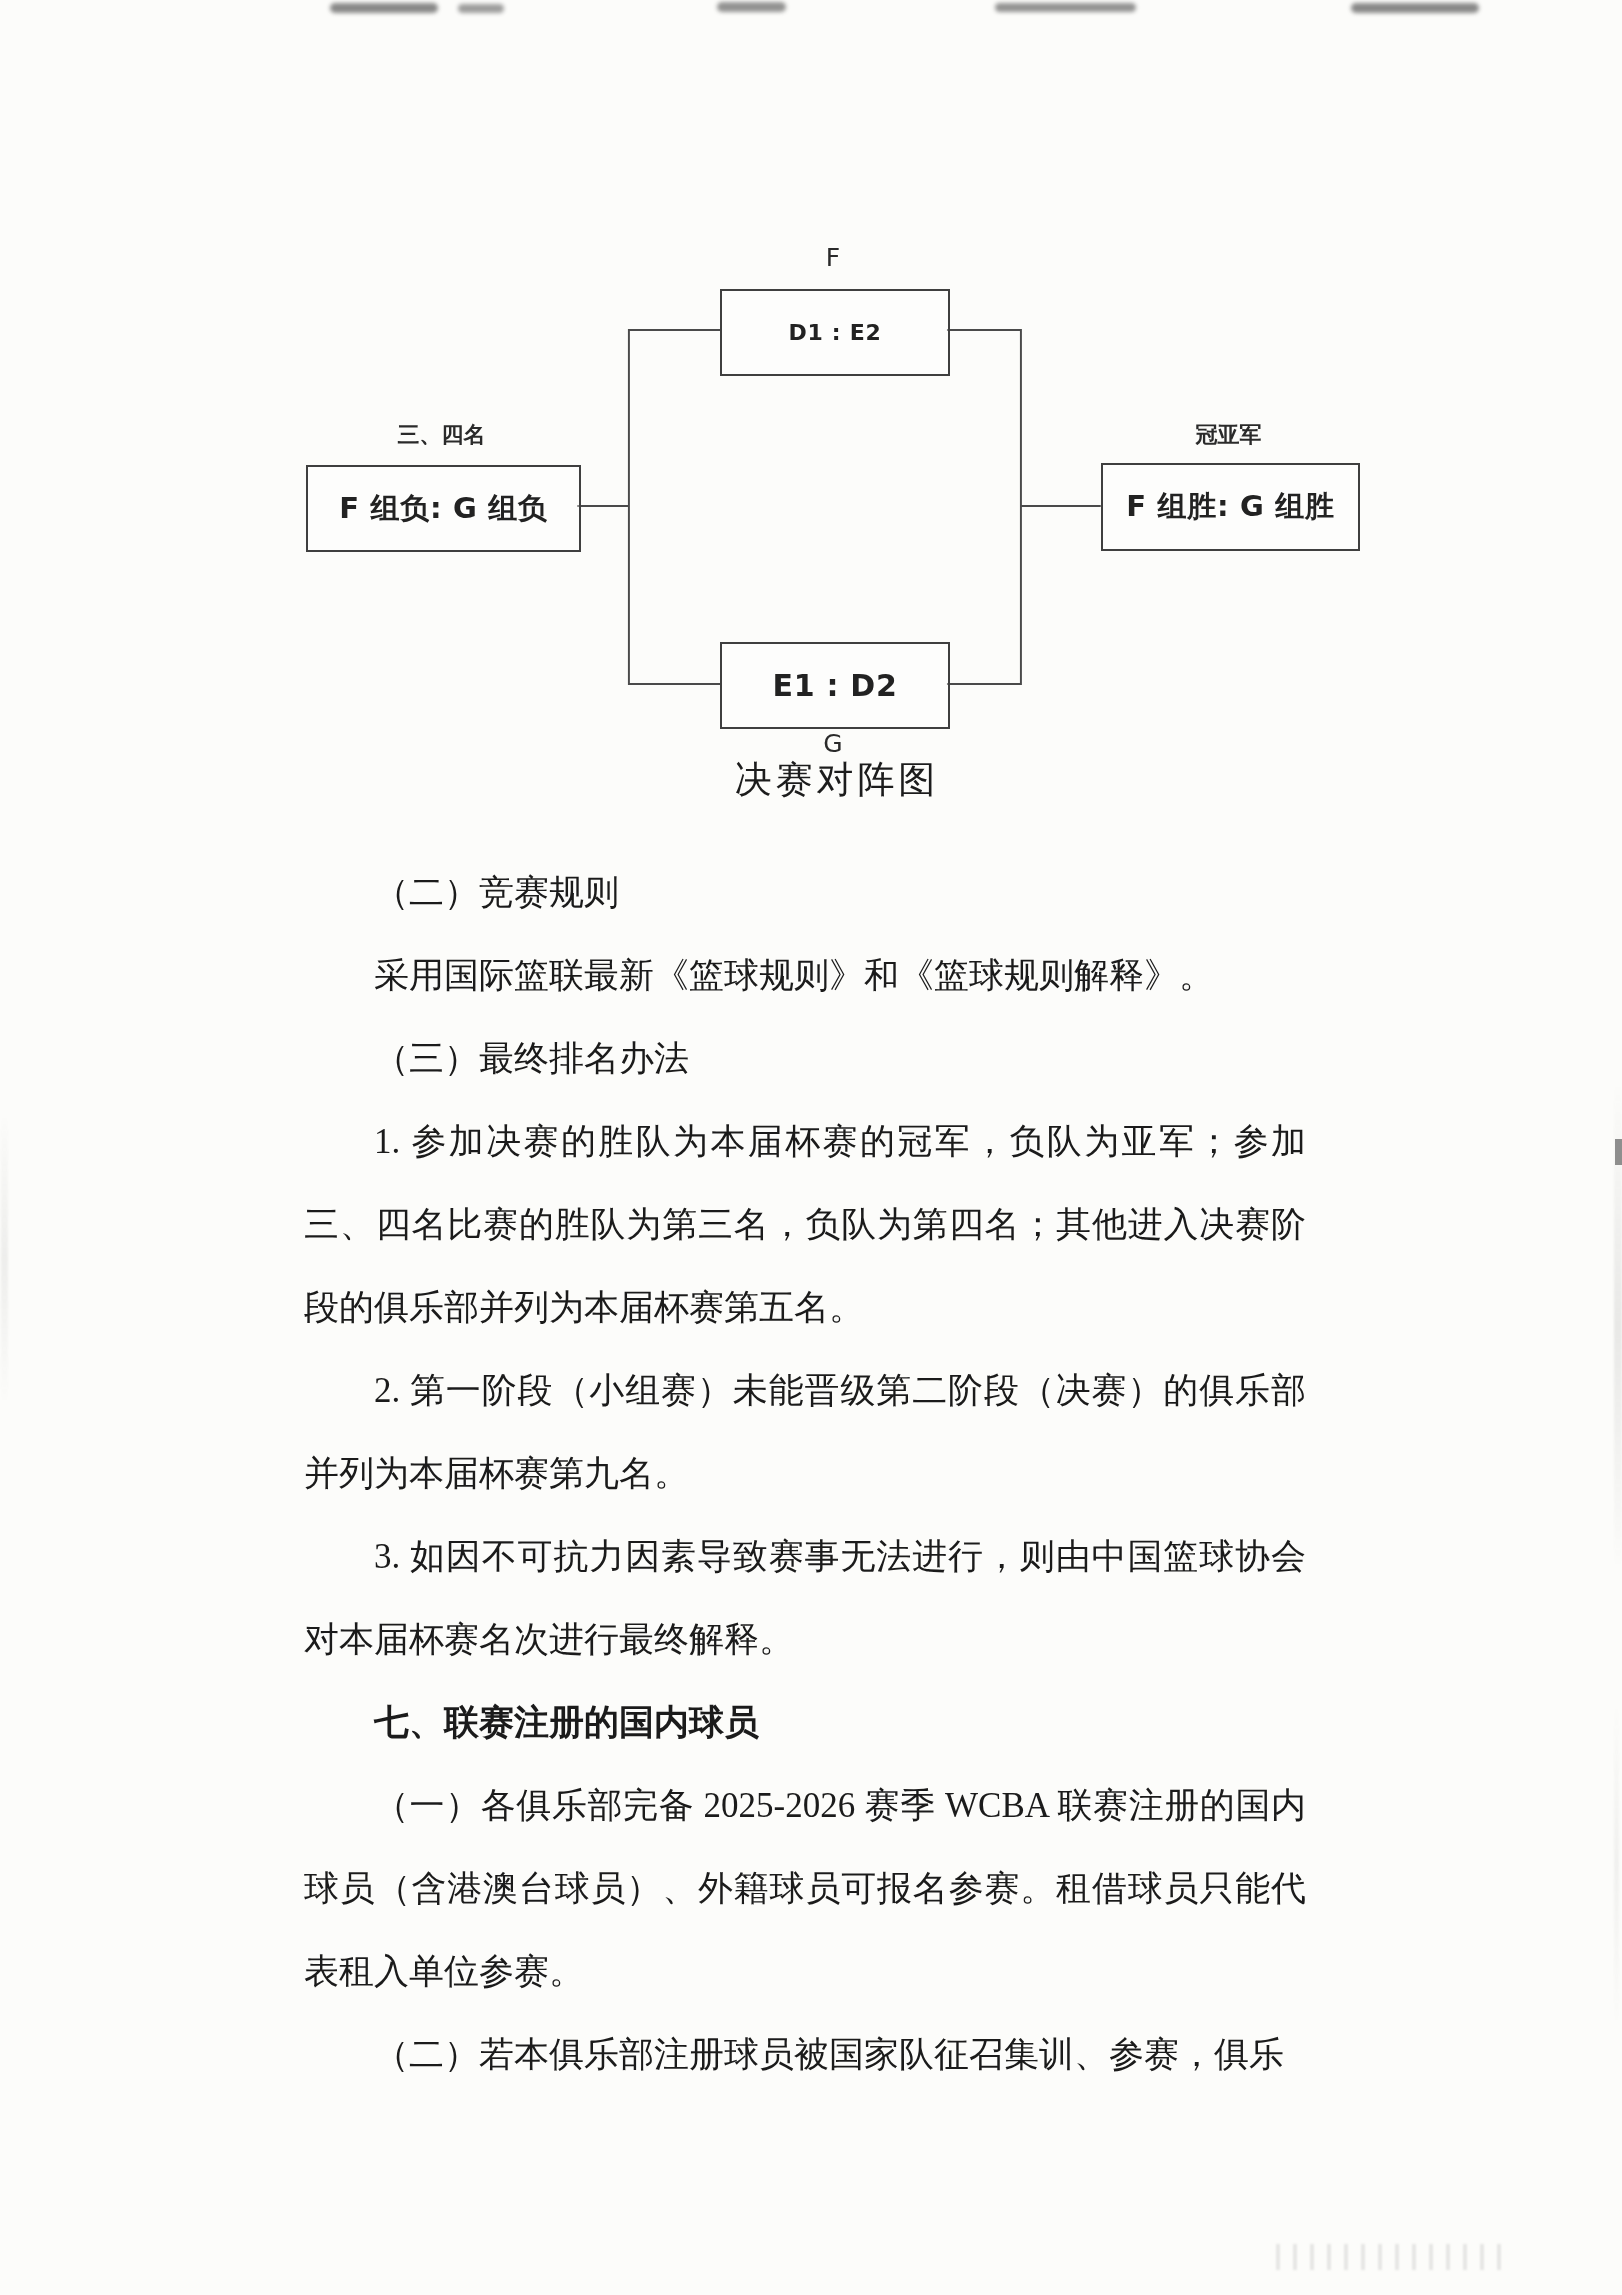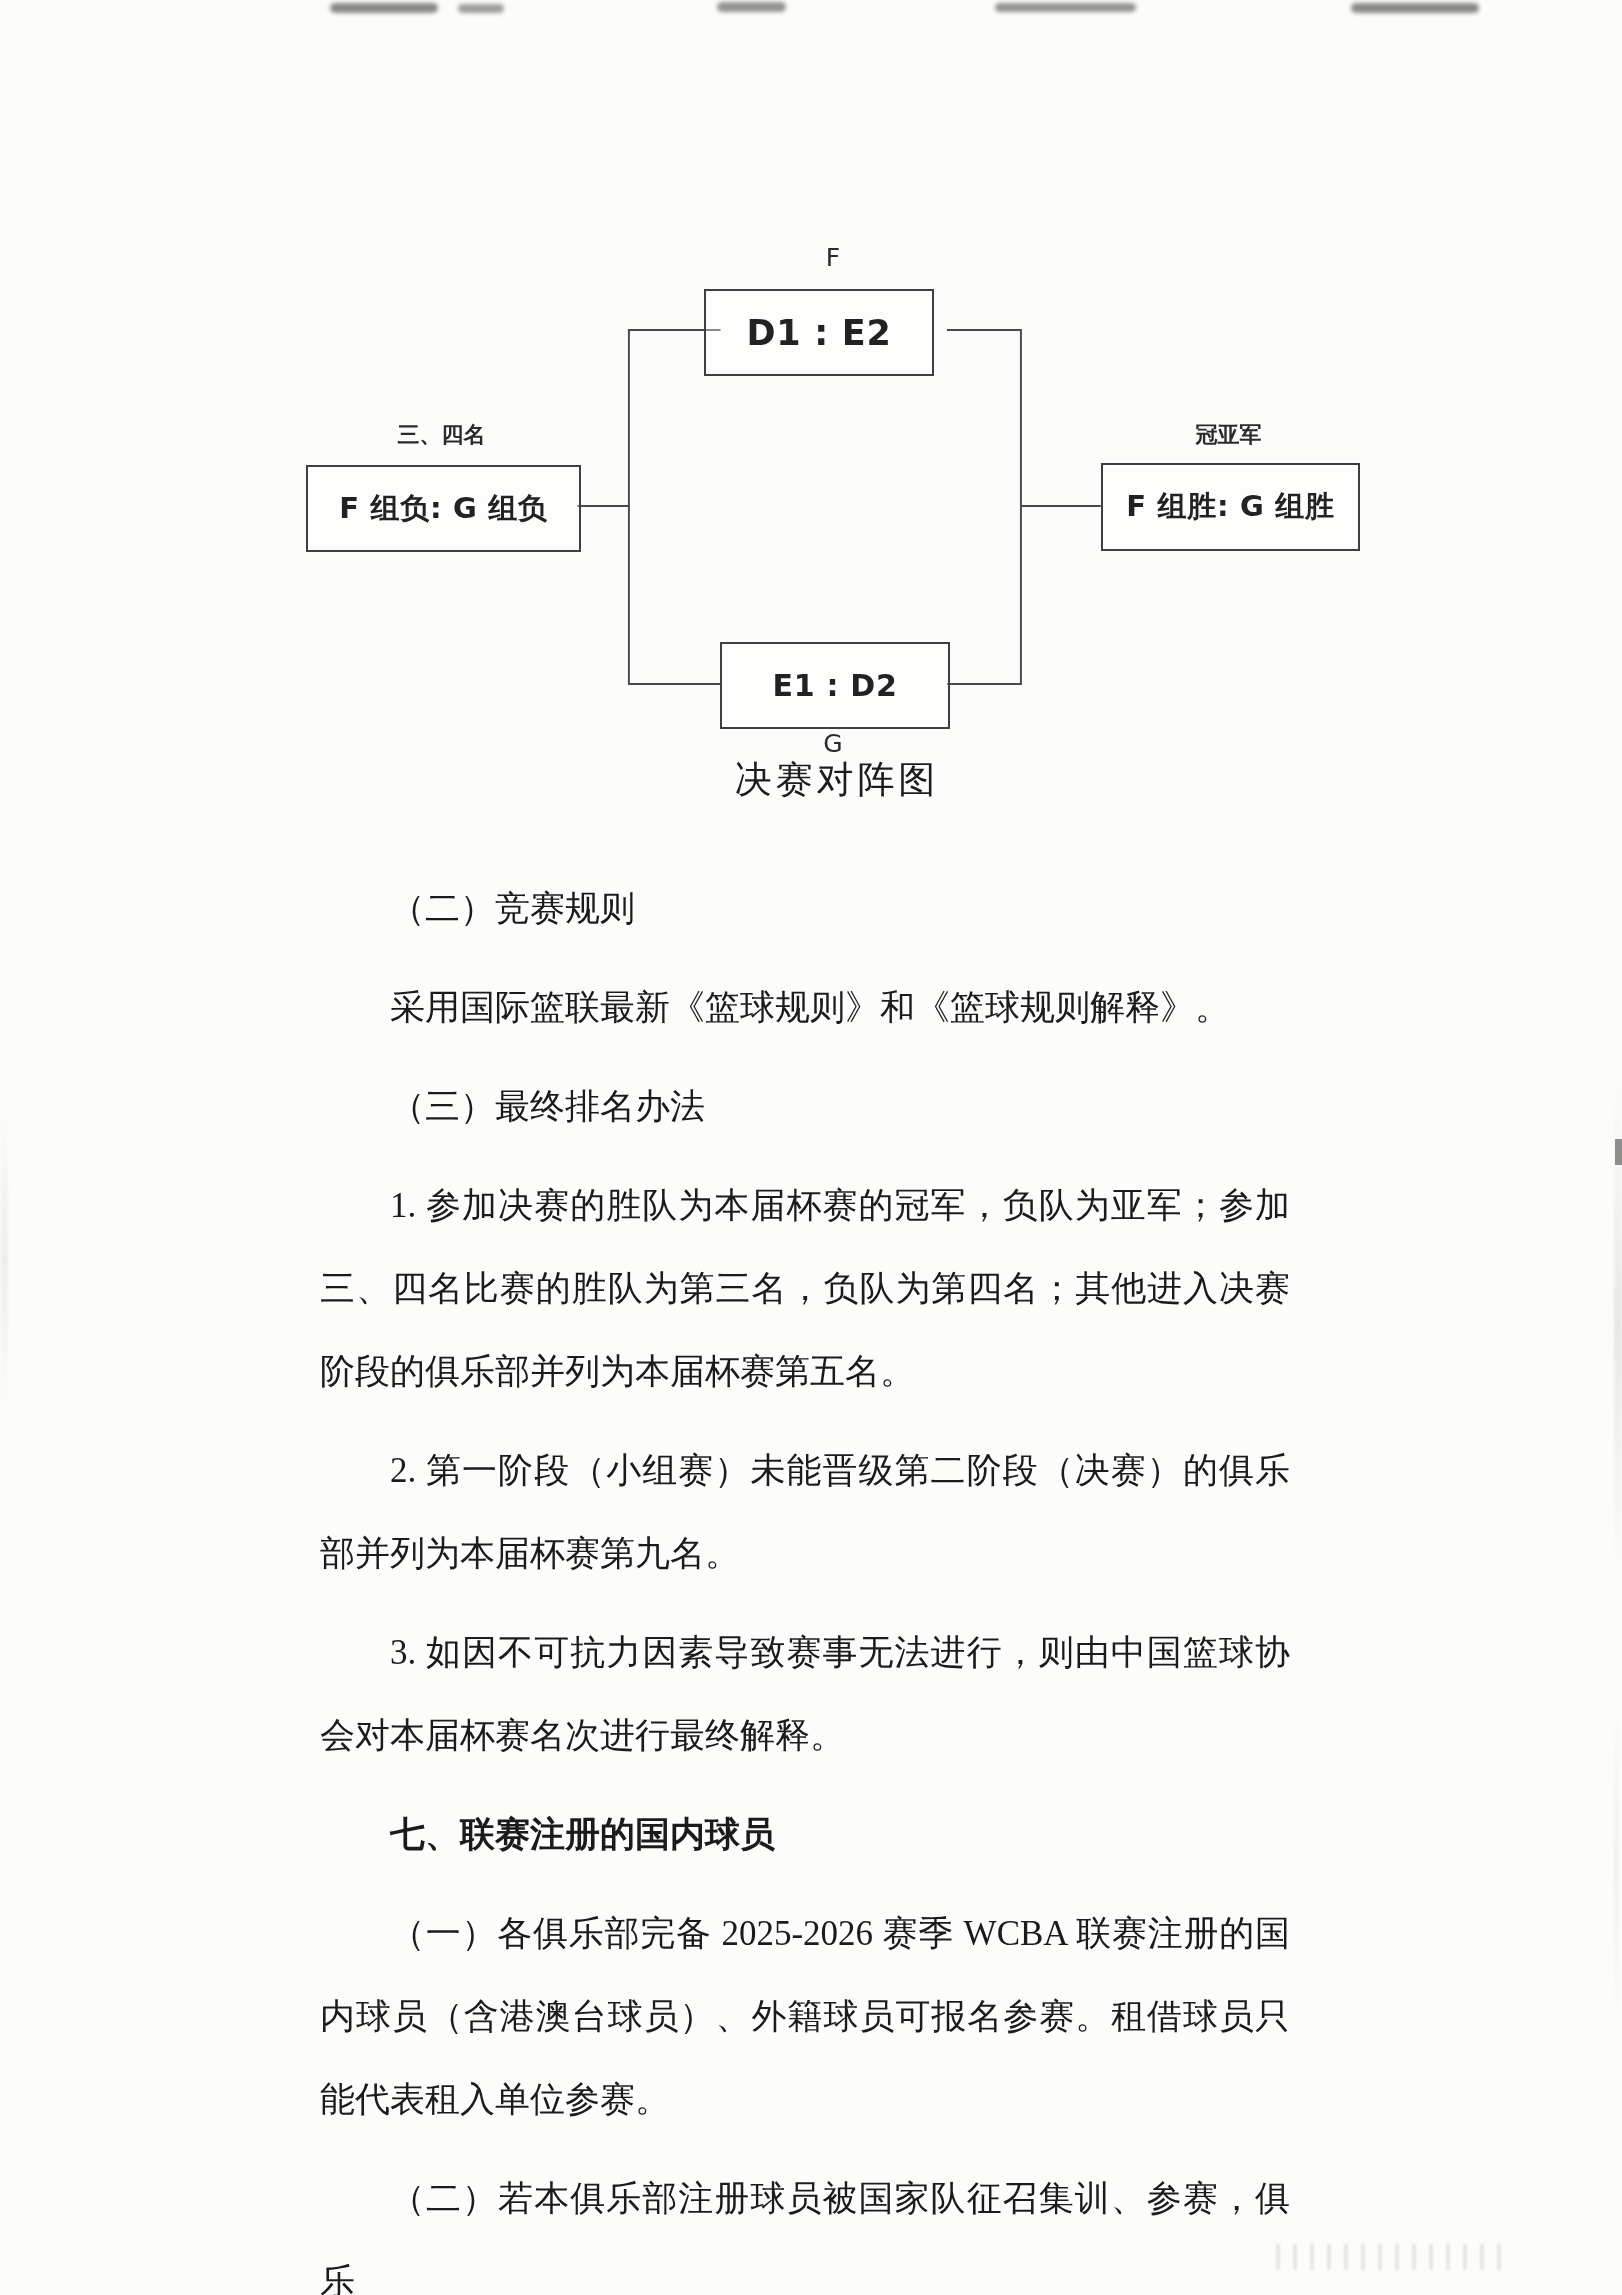--- a/index.html
+++ b/index.html
@@ -66,21 +66,21 @@
     border: 2px solid #3f3f3f;
     background: rgba(255,255,255,.35);
     display: flex;
     align-items: center;
     justify-content: center;
     font-family: "DejaVu Sans", "Liberation Sans", sans-serif;
     font-weight: bold;
     color: #222;
     letter-spacing: 0.7px;
   }
-  .bbox.top    { left: 704px; top: 289px; width: 226px; height: 83px; font-size: 35px; }
+  .bbox.top    { left: 720px; top: 289px; width: 226px; height: 83px; font-size: 22px; }
   .bbox.left   { left: 306px;  top: 465px; width: 271px; height: 83px; font-size: 29px; }
   .bbox.right  { left: 1101px; top: 463px; width: 255px; height: 84px; font-size: 29px; }
   .bbox.bottom { left: 720px; top: 642px; width: 226px; height: 83px; font-size: 30px; text-align: right; }
   .blabel {
     position: absolute;
     text-align: center;
     font-family: "DejaVu Sans", "Liberation Sans", sans-serif;
     color: #2a2a2a;
   }
   .blabel.top-f    { left: 720px; top: 243px;  width: 226px; font-size: 25px; }
@@ -103,21 +103,21 @@
     position: absolute;
     left: 304px;
     top: 851px;
     width: 1002px;
     font-size: 35px;
     line-height: 83px;
     text-align: justify;
     color: #1b1b1b;
   }
   .body-text p {
-    margin: 16px;
+    margin: 0;
     text-indent: 2em;
   }
   .body-text p.bold {
     font-weight: bold;
   }
 </style>
 </head>
 <body>
 
 <div class="page">

